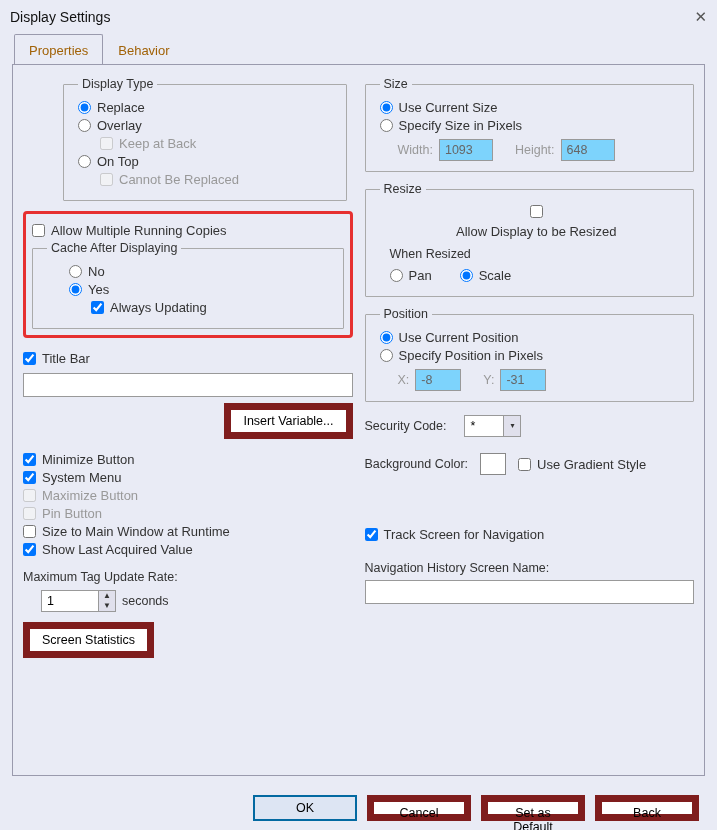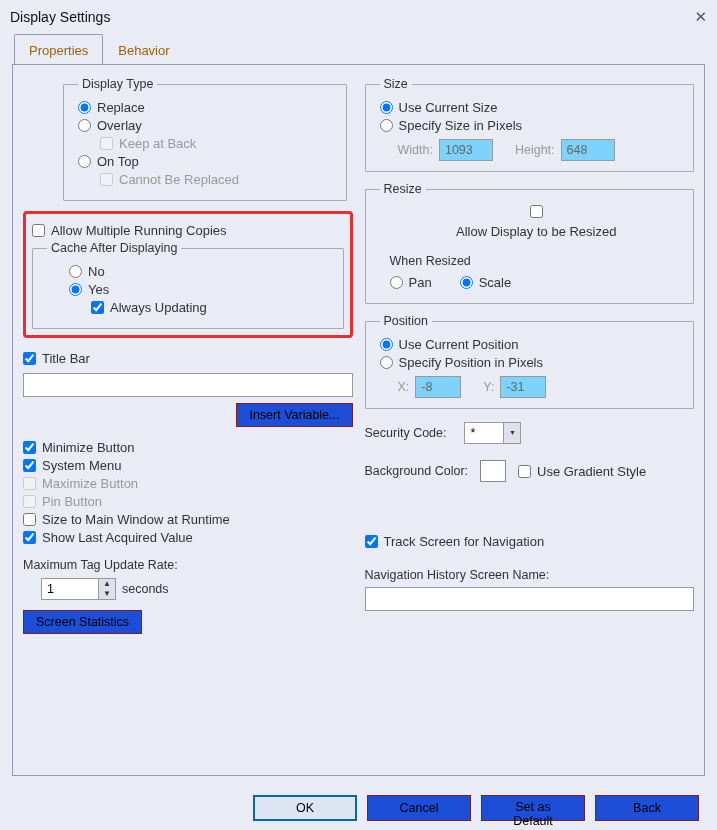--- a/index.html
+++ b/index.html
@@ -35,21 +35,21 @@
   .disabled { color:#999; }
   label { user-select:none; }
   input[type="text"] {
     border:1px solid #999; background:#fff; font-size:12.5px; height:22px; padding:0 5px;
   }
   input[type="text"].muted { background:#7dd3fc; color:#666; }
   input[type="text"].wide { width:100%; height:24px; }
   .radio, .check { display:flex; align-items:center; gap:6px; margin:3px 0; font-size:13px; }
   .radio input, .check input { margin:0; }
   .btn {
-    background:#1d4ed8; border:1px solid #7f1d1d; padding:4px 12px; font-size:12.5px; cursor:pointer;
+    background:#ffffff; border:7px solid #7f1d1d; padding:4px 12px; font-size:12.5px; cursor:pointer;
   }
   .bottom { height:44px; display:flex; align-items:center; justify-content:flex-end; gap:10px; padding:0 18px; }
   .bottom .btn { width:104px; height:26px; }
   .bottom .btn.primary { border:2px solid #0369a1; background:#dde5f3; }
   .highlight-box { border:3px solid #e63030; border-radius:4px; padding:6px; margin:0; }
   .spinner { display:flex; align-items:center; }
   .spinner input { width:58px; }
   .spin-btns { display:inline-flex; flex-direction:column; border:1px solid #999; border-left:none; }
   .spin-btns span { width:16px; height:10px; font-size:8px; line-height:10px; text-align:center; background:#e0e0ec; cursor:pointer; }
   .sizebox { display:flex; gap:22px; align-items:center; padding-left:18px; margin-top:6px;}
@@ -202,21 +202,21 @@
             </div>
         </div>
       </fieldset>
 
       <fieldset>
         <legend>Resize</legend>
         <label class="check" style="padding-left:10px;flex-direction:column;">
             <input type="checkbox" style="">
             <span>Allow Display to be Resized</span>
           </label>
-        <div style="padding-left:10px; margin-top:15px;">When Resized</div>
+        <div style="padding-left:10px; margin-top:8px;">When Resized</div>
         <div class="gaprow" style="padding-left:10px; margin-top:4px;">
           <label class="radio">
               <input type="radio" name="resize" style="">
               <span>Pan</span>
             </label>
           <label class="radio">
               <input type="radio" name="resize" checked="" style="">
               <span>Scale</span>
             </label>
         </div>

